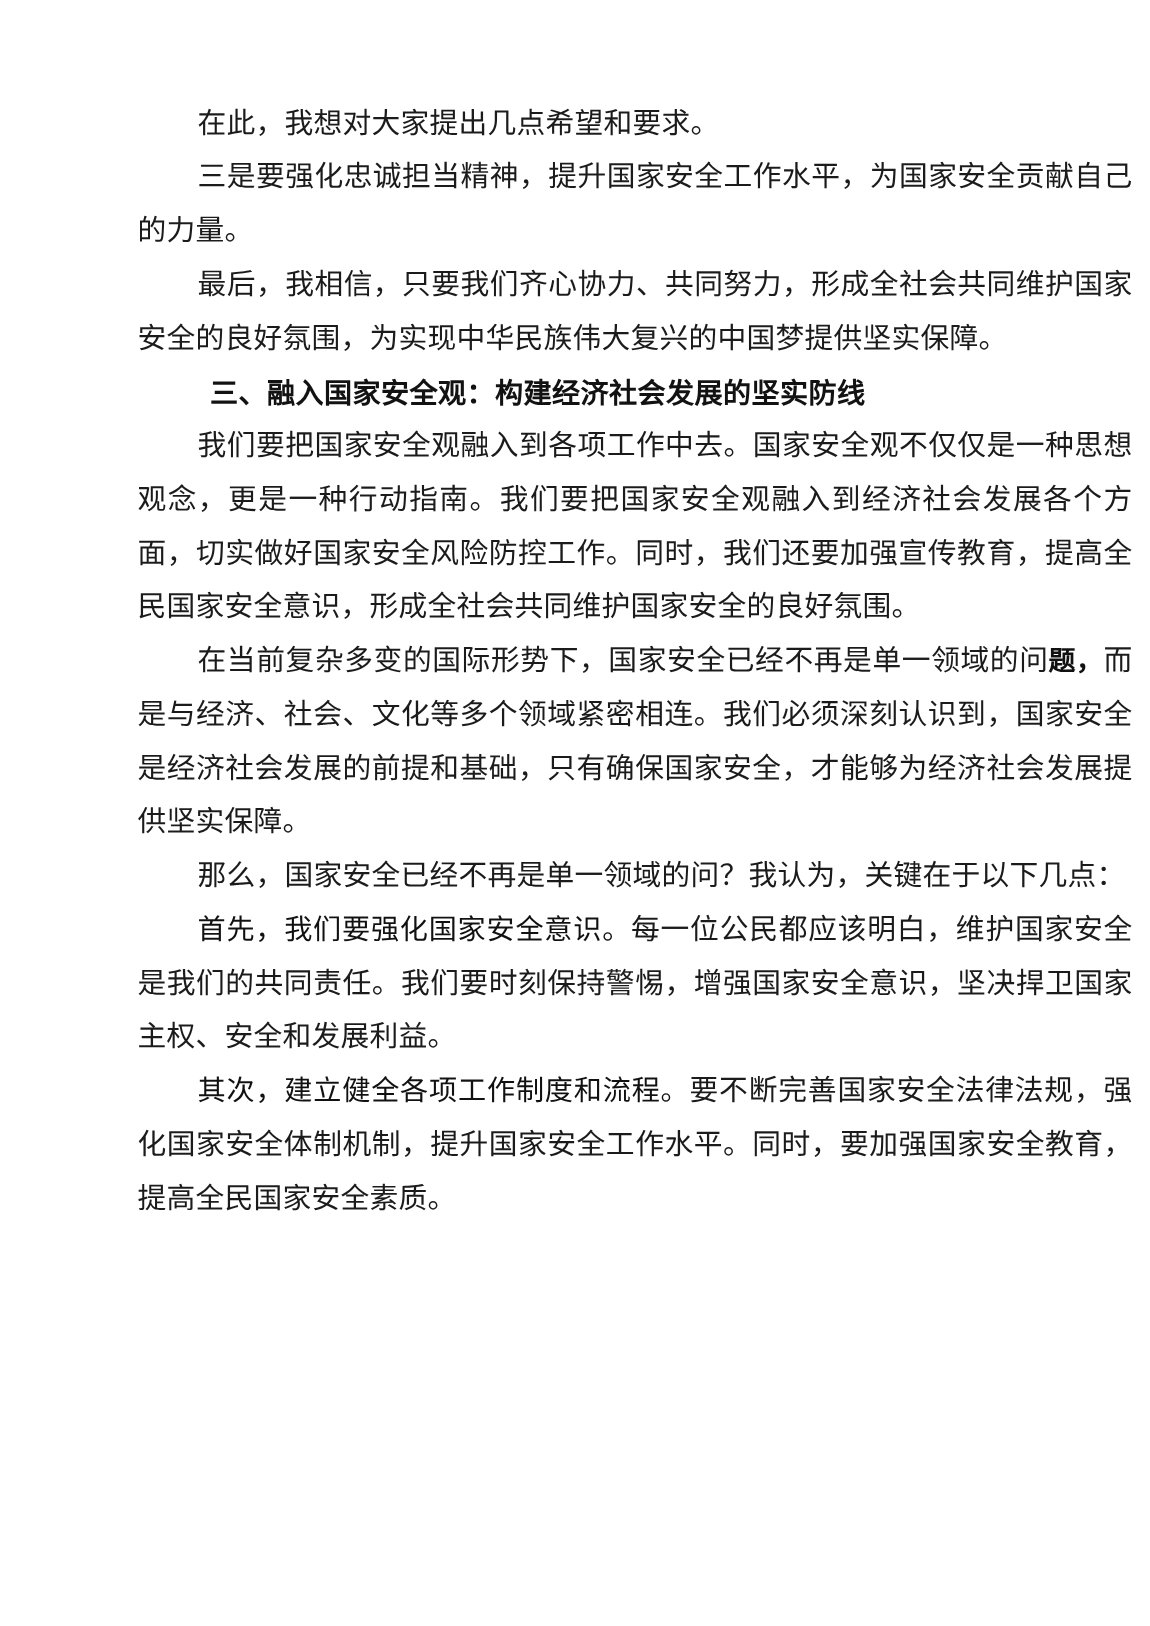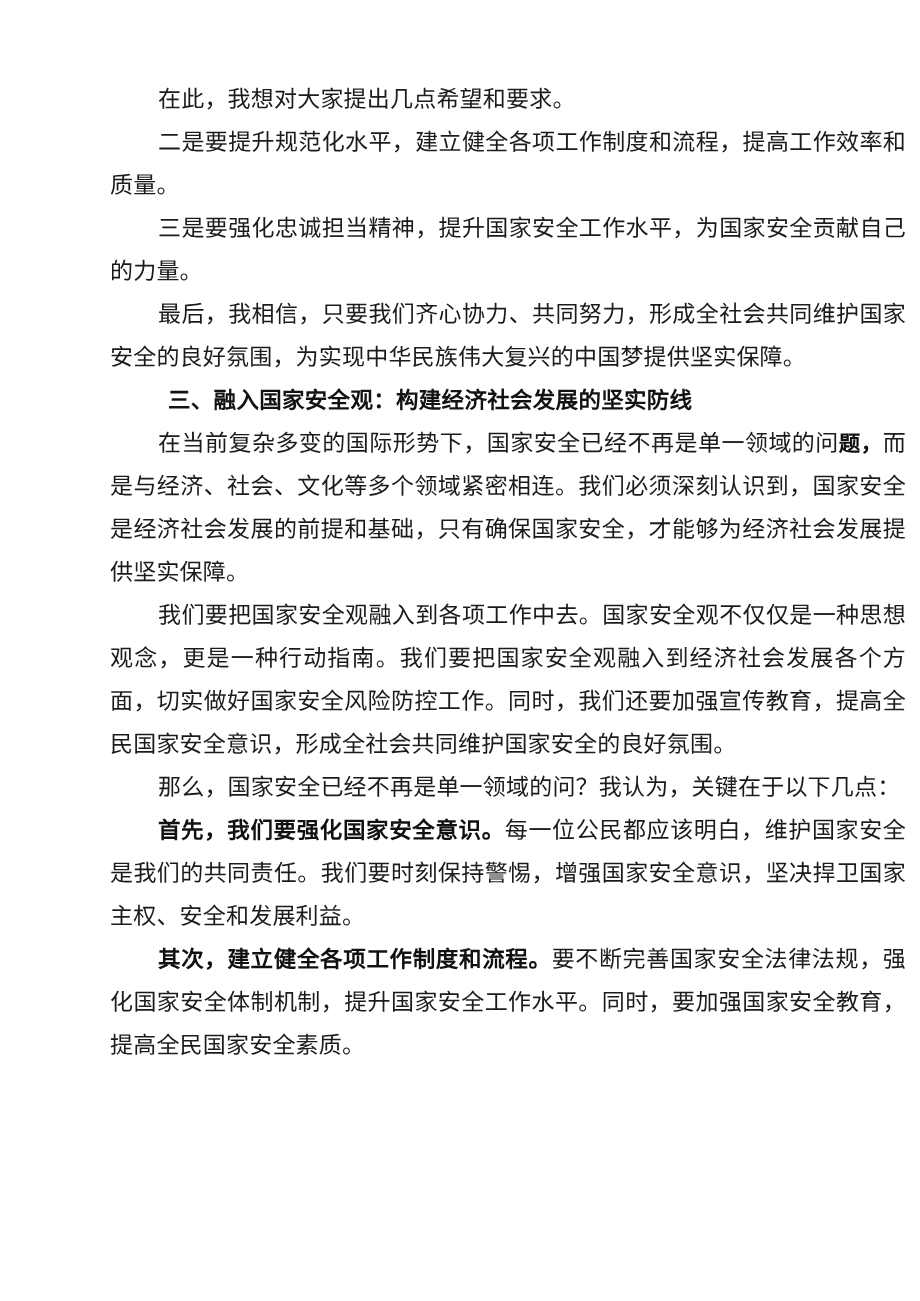--- a/index.html
+++ b/index.html
@@ -47,21 +47,21 @@
     font-weight: 700;
     line-height: 43px;
     color: #121212;
     text-indent: 58px;
     letter-spacing: 0.3px;
   }
 
   
   .lead {
     font-family: "DejaVu Sans", "Liberation Sans", sans-serif;
-    font-weight: 700;
+    font-weight: 400;
     font-size: 22.5px;
     color: #111111;
     letter-spacing: 0.2px;
   }
 
   
   .sub-glyph {
     font-family: "DejaVu Sans", "Liberation Sans", sans-serif;
     font-weight: 700;
     font-size: 21.5px;
@@ -73,23 +73,22 @@
   .heading + .para {
     margin-top: 0;
   }
 </style>
 </head>
 <body>
 
 <div id="page">
   <div id="page-body">
       <p class="para">在此，我想对大家提出几点希望和要求。</p>
-      <p class="para">二是要提升规范化水平，建立健全各项工作制度和流程，提高工作效率和质量。</p>
       <p class="para">三是要强化忠诚担当精神，提升国家安全工作水平，为国家安全贡献自己的力量。</p>
       <p class="para">最后，我相信，只要我们齐心协力、共同努力，形成全社会共同维护国家安全的良好氛围，为实现中华民族伟大复兴的中国梦提供坚实保障。</p>
       <p class="heading">三、融入国家安全观：构建经济社会发展的坚实防线</p>
+      <p class="para">我们要把国家安全观融入到各项工作中去。国家安全观不仅仅是一种思想观念，更是一种行动指南。我们要把国家安全观融入到经济社会发展各个方面，切实做好国家安全风险防控工作。同时，我们还要加强宣传教育，提高全民国家安全意识，形成全社会共同维护国家安全的良好氛围。</p>
       <p class="para"><span>在当前复杂多变的国际形势下，国家安全已经不再是单一领域的问</span><span class="sub-glyph">题，</span><span>而是与经济、社会、文化等多个领域紧密相连。我们必须深刻认识到，国家安全是经济社会发展的前提和基础，只有确保国家安全，才能够为经济社会发展提供坚实保障。</span></p>
-      <p class="para">我们要把国家安全观融入到各项工作中去。国家安全观不仅仅是一种思想观念，更是一种行动指南。我们要把国家安全观融入到经济社会发展各个方面，切实做好国家安全风险防控工作。同时，我们还要加强宣传教育，提高全民国家安全意识，形成全社会共同维护国家安全的良好氛围。</p>
       <p class="para">那么，国家安全已经不再是单一领域的问？我认为，关键在于以下几点：</p>
       <p class="para"><span class="lead">首先，我们要强化国家安全意识。</span><span>每一位公民都应该明白，维护国家安全是我们的共同责任。我们要时刻保持警惕，增强国家安全意识，坚决捍卫国家主权、安全和发展利益。</span></p>
       <p class="para"><span class="lead">其次，建立健全各项工作制度和流程。</span><span>要不断完善国家安全法律法规，强化国家安全体制机制，提升国家安全工作水平。同时，要加强国家安全教育，提高全民国家安全素质。</span></p>
     </div>
 </div>
 
 </body></html>

